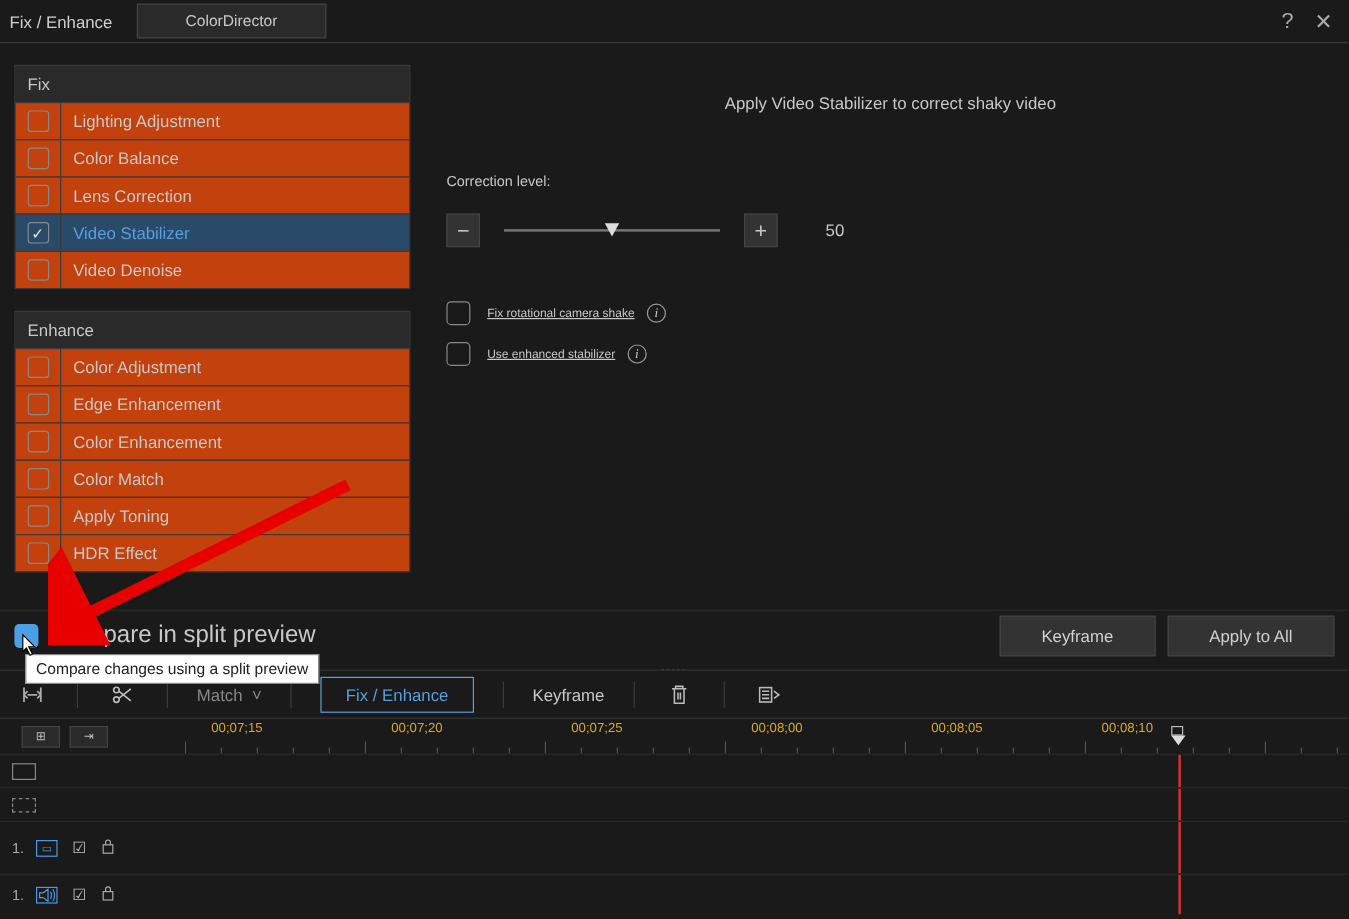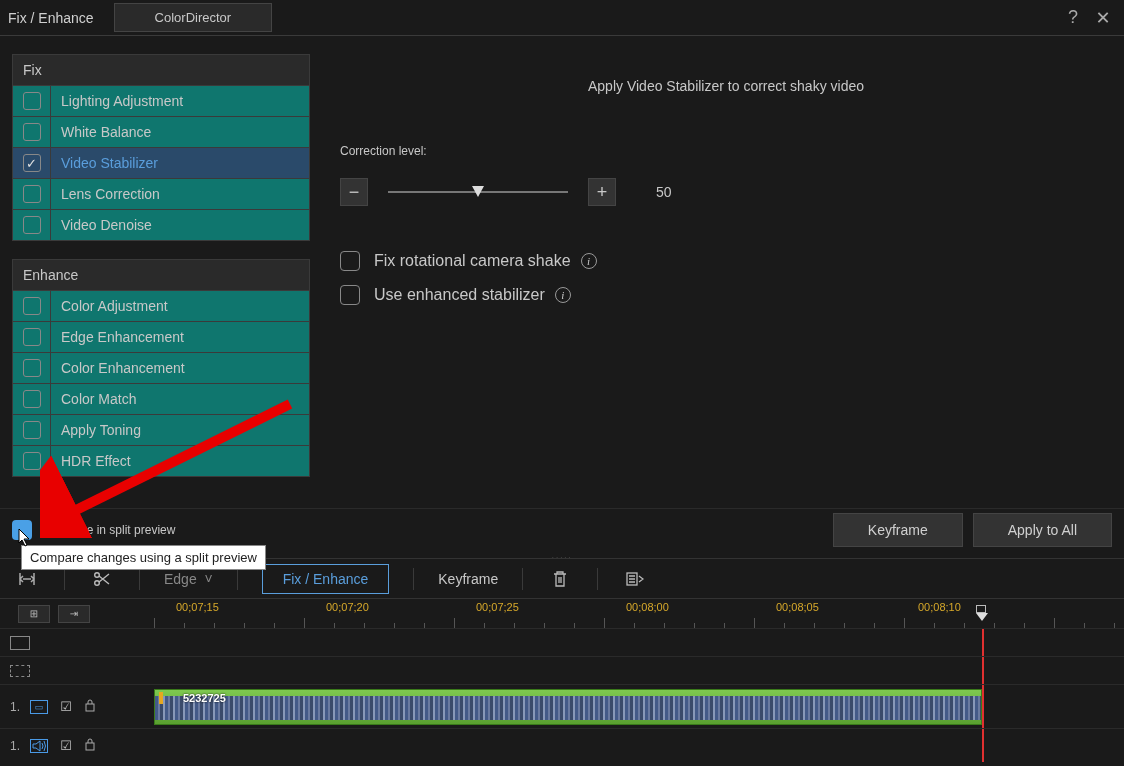--- a/index.html
+++ b/index.html
@@ -9,49 +9,49 @@
 .header { display: flex; align-items: center; height: 36px; border-bottom: 1px solid #3a3a3a; padding: 0 8px; }
 .header-title { font-size: 14px; color: #d0d0d0; padding-right: 20px; }
 .header-tab { background: #2a2a2a; border: 1px solid #444; padding: 6px 40px; font-size: 13px; color: #c8c8c8; }
 .header-spacer { flex: 1; }
 .header-icon { width: 26px; height: 26px; display: flex; align-items: center; justify-content: center; font-size: 18px; color: #aaa; cursor: pointer; margin-left: 4px; }
 
 
 .main-area { display: flex; padding: 18px 12px 6px 12px; height: 472px; gap: 30px; }
 
 
-.left-panel { width: 298px; }
+.left-panel { width: 330px; }
 .list-group { border: 1px solid #3a3a3a; margin-bottom: 18px; }
 .group-header { background: #2a2a2a; padding: 7px 10px; font-size: 14px; }
-.list-item { display: flex; align-items: center; height: 31px; border-top: 1px solid #3a3a3a; background: #0f766e; }
+.list-item { display: flex; align-items: center; height: 31px; border-top: 1px solid #3a3a3a; background: #c2410c; }
 .list-item.selected { background: #2a4a6a; }
 .list-item.selected .item-label { color: #5a9edc; }
 .check-cell { width: 38px; display: flex; align-items: center; justify-content: center; border-right: 1px solid #3a3a3a; height: 100%; }
 .chk { width: 18px; height: 18px; border: 1.5px solid #888; border-radius: 3px; display: flex; align-items: center; justify-content: center; }
 .chk.checked::after { content: "✓"; color: #e0e0e0; font-size: 13px; }
 .item-label { padding-left: 10px; font-size: 14px; }
 
 
 .right-panel { flex: 1; padding-top: 24px; }
 .desc-text { font-size: 14px; color: #c8c8c8; margin-bottom: 50px; text-align: center; }
 .label-text { font-size: 12px; margin-bottom: 20px; }
 .slider-row { display: flex; align-items: center; gap: 20px; margin-bottom: 38px; }
 .sq-btn { width: 28px; height: 28px; background: #333; border: 1px solid #444; display:flex; align-items:center; justify-content:center; font-size: 18px; color: #c8c8c8; cursor:pointer; }
 .slider-track { position: relative; width: 180px; height: 2px; background: #777; }
 .slider-handle { position: absolute; top: -5px; left: 50%; transform: translateX(-50%); width: 0; height: 0; border-left: 6px solid transparent; border-right: 6px solid transparent; border-top: 11px solid #ddd; }
 .slider-val { font-size: 14px; margin-left: 20px; }
 .opt-row { display: flex; align-items: center; gap: 14px; height: 34px; }
 .opt-chk { width: 20px; height: 20px; border: 1.5px solid #888; border-radius: 4px; }
-.opt-label { font-size: 16px; }
+.opt-label { font-size: 10px; text-decoration: underline; }
 .info-icon { width: 16px; height: 16px; border: 1.5px solid #999; border-radius: 50%; display:flex; align-items:center; justify-content:center; font-size: 11px; font-style: italic; font-family: serif; color:#ccc; margin-left:-4px; }
 
 
 .panel-bottom { display: flex; align-items: center; height: 42px; padding: 0 12px; border-top: 1px solid #2a2a2a; position: relative; }
 .compare-chk { width: 20px; height: 20px; background: #4aa0e6; border-radius: 4px; margin-right: 12px; }
-.compare-label { font-size: 12px; }
+.compare-label { font-size: 20px; }
 .pb-spacer { flex: 1; }
 .big-btn { background: #333; border: 1px solid #444; padding: 8px 34px; font-size: 14px; color: #d0d0d0; margin-left: 10px; cursor:pointer; }
 
 
 .tooltip { position: absolute; left: 21px; top: 545px; background: #fff; color: #222; font-size: 13px; padding: 4px 8px; border: 1px solid #888; z-index: 10; }
 .cursor { position: absolute; left: 18px; top: 528px; z-index: 11; }
 .red-arrow { position: absolute; left: 40px; top: 398px; z-index: 12; pointer-events: none; }
 
 
 .toolbar { display:flex; align-items:center; height: 40px; padding: 0 14px; gap: 24px; border-top: 1px solid #333; }
@@ -108,33 +108,33 @@
       <div class="list-item">
         <div class="check-cell">
             <div class="chk"></div>
           </div>
         <span class="item-label">Lighting Adjustment</span>
       </div>
       <div class="list-item">
         <div class="check-cell">
             <div class="chk"></div>
           </div>
-        <span class="item-label">White Balance</span>
+        <span class="item-label">Color Balance</span>
+      </div>
+      <div class="list-item">
+        <div class="check-cell">
+            <div class="chk"></div>
+          </div>
+        <span class="item-label">Lens Correction</span>
       </div>
       <div class="list-item selected">
         <div class="check-cell">
             <div class="chk checked"></div>
           </div>
         <span class="item-label">Video Stabilizer</span>
-      </div>
-      <div class="list-item">
-        <div class="check-cell">
-            <div class="chk"></div>
-          </div>
-        <span class="item-label">Lens Correction</span>
       </div>
       <div class="list-item">
         <div class="check-cell">
             <div class="chk"></div>
           </div>
         <span class="item-label">Video Denoise</span>
       </div>
     </div>
 
     <div class="list-group">
@@ -222,21 +222,21 @@
   </div>
   <div class="tool-sep"></div>
   <div class="tool-icon">
     <svg width="18" height="18" viewBox="0 0 18 18">
         <circle cx="4" cy="5" r="2.3" stroke="#bbb" stroke-width="1.4" fill="none"></circle>
         <circle cx="4" cy="13" r="2.3" stroke="#bbb" stroke-width="1.4" fill="none"></circle>
         <path d="M6 6 L16 14 M6 12 L16 4" stroke="#bbb" stroke-width="1.4"></path>
       </svg>
   </div>
   <div class="tool-sep"></div>
-  <span class="tool-text"><span>Edge</span> &nbsp;˅</span>
+  <span class="tool-text"><span>Match</span> &nbsp;˅</span>
   <div class="tool-sep"></div>
   <span class="tool-text active">Fix / Enhance</span>
   <div class="tool-sep"></div>
   <span class="tool-text" style="color:#c8c8c8">Keyframe</span>
   <div class="tool-sep"></div>
   <div class="tool-icon">
     <svg width="16" height="18" viewBox="0 0 16 18">
         <path d="M2 4 h12 M5 4 v-2 h6 v2 M4 4 v12 h8 v-12 M7 7 v6 M9 7 v6" stroke="#bbb" stroke-width="1.3" fill="none"></path>
       </svg>
   </div>
@@ -323,25 +323,20 @@
       <div class="track-icon">▭</div>
       <div class="chksm">☑</div>
       <div class="lock">
         <svg width="12" height="14" viewBox="0 0 12 14">
             <rect x="2" y="6" width="8" height="7" stroke="#aaa" fill="none"></rect>
             <path d="M4 6 v-2 a2 2 0 0 1 4 0 v2" stroke="#aaa" fill="none"></path>
           </svg>
       </div>
     </div>
     <div class="track-body">
-      <div class="clip">
-        <div class="clip-inner"></div>
-        <div class="clip-mark"></div>
-        <div class="clip-label">5232725</div>
-      </div>
       <div class="playhead-line" style="left:828px"></div>
     </div>
   </div>
   <div class="track-row" style="height:34px">
     <div class="track-head">
       <span class="track-idx">1.</span>
       <div class="track-icon audio">
         <svg width="14" height="12" viewBox="0 0 14 12">
             <path d="M1 4 h3 l4 -3 v10 l-4 -3 h-3 z M10 3 q2 3 0 6 M12 1 q3 5 0 10" stroke="#4a9ae6" stroke-width="1" fill="none"></path>
           </svg>

